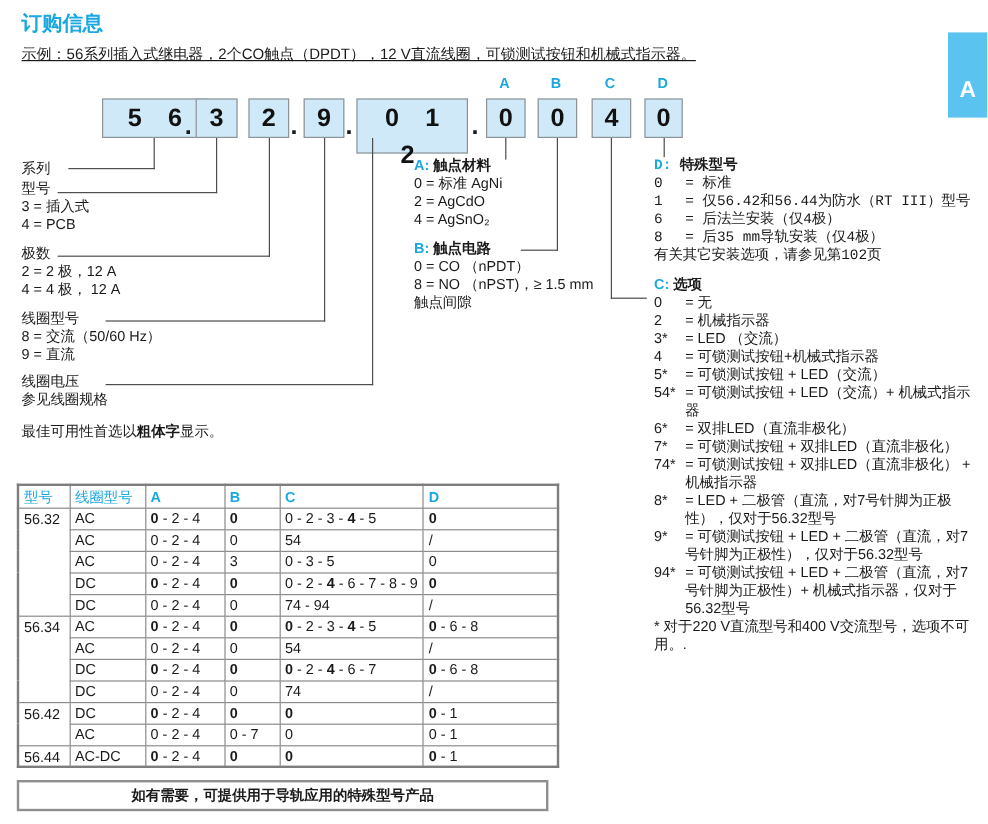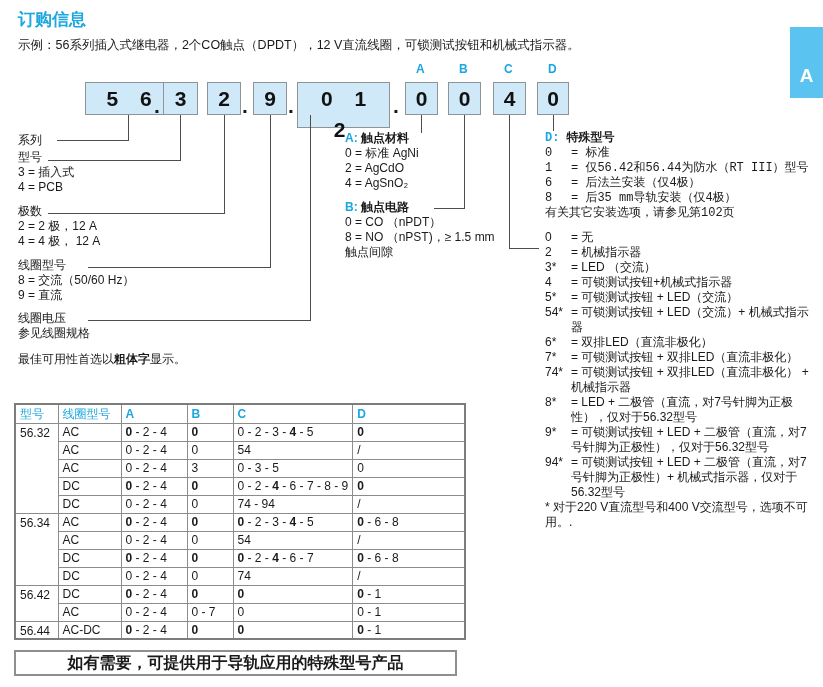--- a/index.html
+++ b/index.html
@@ -7,21 +7,21 @@
   #page {
     position: relative;
     width: 823px; height: 687px;
     background: #fff;
     font-family: "Liberation Sans", "DejaVu Sans", sans-serif;
     color: #1a1a1a;
     overflow: hidden;
   }
   .abs { position: absolute; }
   .page-title { font-size: 17px; font-weight: bold; color: #1ba7e0; }
-  .example { font-size: 12.5px; }
+  .example { font-size: 12.5px; text-decoration: underline; }
   .side-tab {
     background: #5ac3f0; color: #fff;
     display: flex; align-items: flex-end; justify-content: center;
     font-size: 19px; font-weight: bold; padding-bottom: 11px;
   }
   .code-box {
     background: #cfe9f8; border: 1px solid #8d9396;
     text-align: center; font-size: 21px; font-weight: 600;
     line-height: 31px; letter-spacing: 8px; text-indent: 8px;
     color: #111;
@@ -47,21 +47,21 @@
     border: 1px solid #8c8c8c;
     padding: 0 4px; text-align: left; white-space: nowrap;
     height: 18px; line-height: 14px; font-weight: normal;
   }
   table.order th { color: #1ba7e0; height: 19px; }
   table.order th.bold-h { font-weight: bold; }
   table.order td.model-cell { vertical-align: top; padding-top: 2px; margin-left: 23px; }
   .footer-box {
     border: 2px solid #8f8f8f;
     display: flex; align-items: center; justify-content: center;
-    font-size: 16px; font-weight: bold;
+    font-size: 12px; font-weight: bold;
   }
   b { font-weight: bold; }
 </style>
 </head>
 <body>
 
 <div id="page">
 
   <div class="abs page-title" style="left:18px; top:8px;">订购信息</div>
   <div class="abs example" style="left:18px; top:37px; width:760px;">示例：56系列插入式继电器，2个CO触点（DPDT），12 V直流线圈，可锁测试按钮和机械式指示器。</div>
@@ -161,20 +161,21 @@
         </div>
         <div class="kv-row">
           <div class="kv-num">8</div>
           <div class="kv-text">= 后35 mm导轨安装（仅4极）</div>
         </div>
       </div>
     <div>有关其它安装选项，请参见第102页</div>
   </div>
 
   <div class="abs blk" style="left:545px; top:230px; width:272px;">
+    <div><span class="key">C:</span> <span class="sect-title">选项</span></div>
     <div id="c-items">
         <div class="kv-row">
           <div class="kv-num">0</div>
           <div class="kv-text">= 无</div>
         </div>
         <div class="kv-row">
           <div class="kv-num">2</div>
           <div class="kv-text">= 机械指示器</div>
         </div>
         <div class="kv-row">

